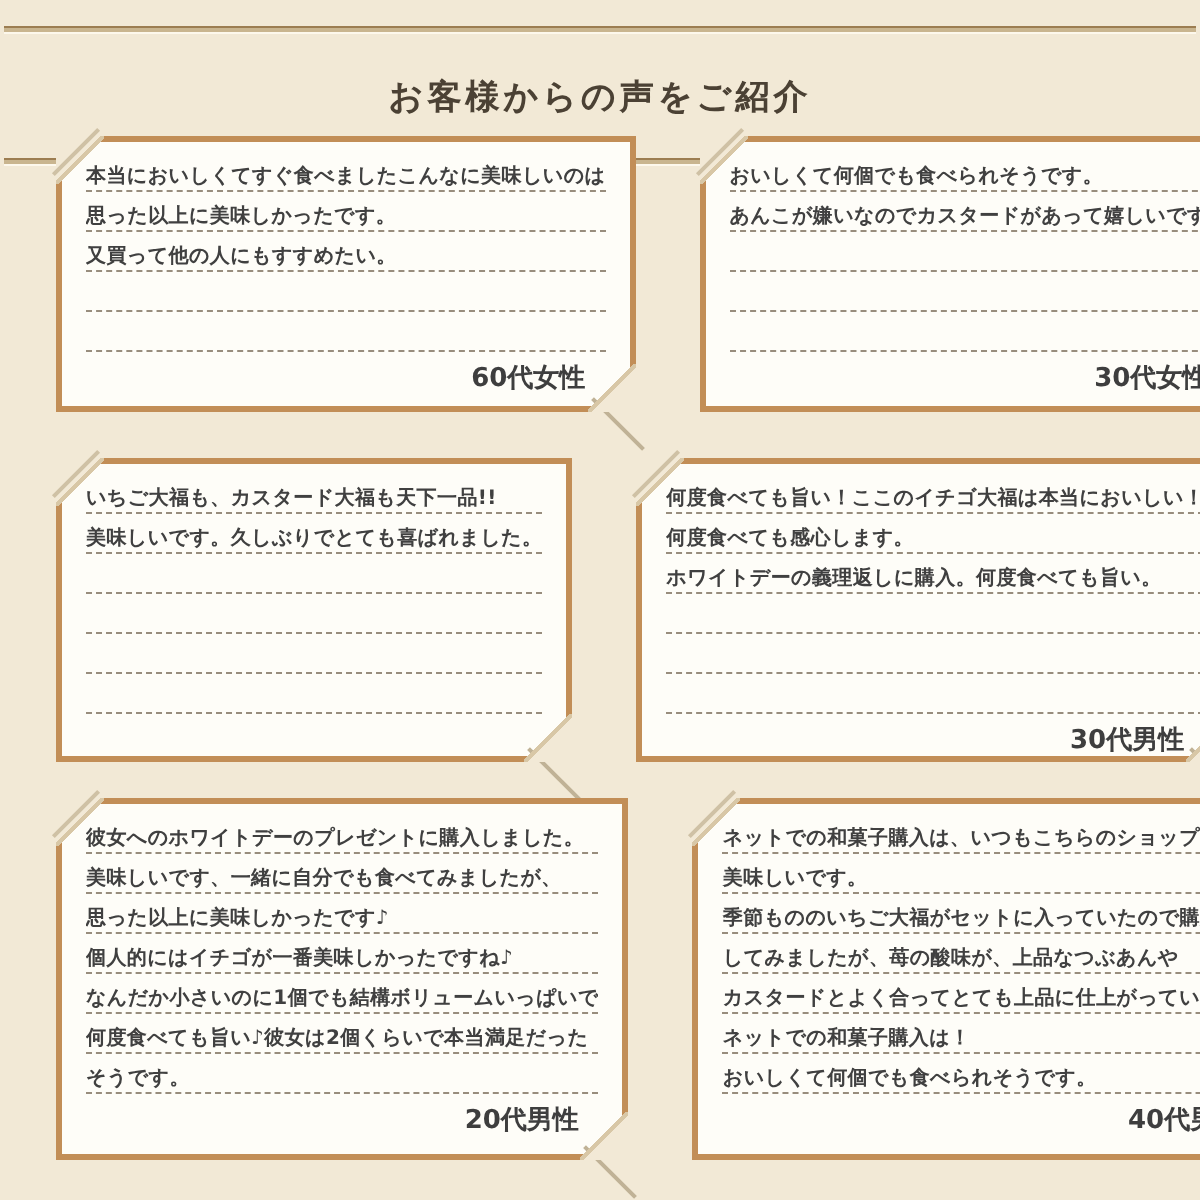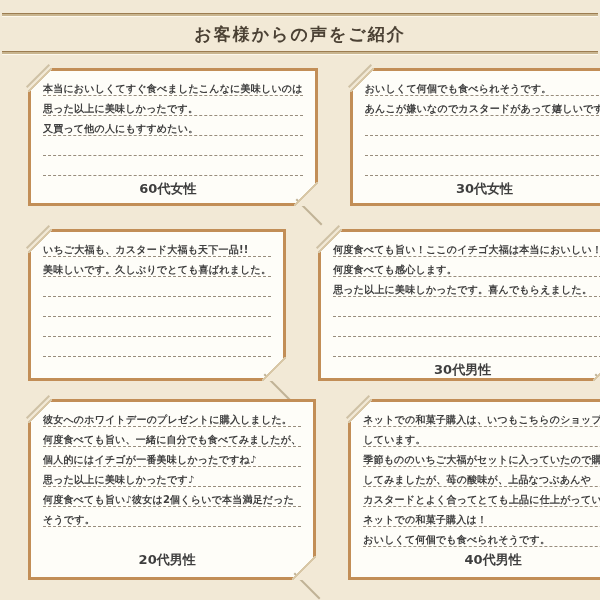--- a/index.html
+++ b/index.html
@@ -21,21 +21,21 @@
   
   .header{position:absolute;top:13px;left:0;right:0;text-align:center;}
   .hrule{
     height:2px;
     border-top:1px solid #9c7d51;
     border-bottom:1px solid #fdf8ec;
     background:#c9b58f;
     margin:0 2px;
   }
   .title{
-    margin:0;padding:6px 0 5px 0;
+    margin:14px;padding:6px 0 5px 0;
     font-size:17px;font-weight:bold;
     letter-spacing:2px;
     color:#4b4134;
   }
   
   .row{position:absolute;left:28px;right:24px;display:flex;gap:32px;}
   .row1{top:68px;height:138px;}
   .row2{top:229px;height:152px;}
   .row3{top:399px;height:181px;}
   .card{
@@ -77,21 +77,21 @@
   .rline span{
     font-size:10px;
     font-weight:600;
     color:#404040;
     letter-spacing:.2px;
     white-space:nowrap;
     line-height:13px;
   }
   .author{
     margin-top:auto;
-    text-align:center;
+    text-align:right;
     padding:4px 10px 0 0;
     font-size:13px;font-weight:bold;
     color:#3e3e3e;
     min-height:16px;
   }
 </style>
 </head>
 <body>
 
 <div class="page">
@@ -178,21 +178,21 @@
     <div class="fold-tl"></div>
     <div class="fold-br"></div>
     <div class="card-lines">
           <div class="rline">
             <span>何度食べても旨い！ここのイチゴ大福は本当においしい！</span>
           </div>
           <div class="rline">
             <span>何度食べても感心します。</span>
           </div>
           <div class="rline">
-            <span>思った以上に美味しかったです。喜んでもらえました。</span>
+            <span>ホワイトデーの義理返しに購入。何度食べても旨い。</span>
           </div>
           <div class="rline">
             <span></span>
           </div>
           <div class="rline">
             <span></span>
           </div>
           <div class="rline">
             <span></span>
           </div>
@@ -202,46 +202,49 @@
     </div>
   <div class="row row3">
       <div class="card">
     <div class="fold-tl"></div>
     <div class="fold-br"></div>
     <div class="card-lines">
           <div class="rline">
             <span>彼女へのホワイトデーのプレゼントに購入しました。</span>
           </div>
           <div class="rline">
-            <span>何度食べても旨い、一緒に自分でも食べてみましたが、</span>
+            <span>美味しいです、一緒に自分でも食べてみましたが、</span>
+          </div>
+          <div class="rline">
+            <span>思った以上に美味しかったです♪</span>
           </div>
           <div class="rline">
             <span>個人的にはイチゴが一番美味しかったですね♪</span>
           </div>
           <div class="rline">
-            <span>思った以上に美味しかったです♪</span>
+            <span>なんだか小さいのに1個でも結構ボリュームいっぱいで</span>
           </div>
           <div class="rline">
             <span>何度食べても旨い♪彼女は2個くらいで本当満足だった</span>
           </div>
           <div class="rline">
             <span>そうです。</span>
           </div>
         </div>
     <div class="author">20代男性</div>
   </div>
       <div class="card">
     <div class="fold-tl"></div>
 
     <div class="card-lines">
           <div class="rline">
             <span>ネットでの和菓子購入は、いつもこちらのショップで</span>
           </div>
           <div class="rline">
-            <span>しています。</span>
+            <span>美味しいです。</span>
           </div>
           <div class="rline">
             <span>季節もののいちご大福がセットに入っていたので購入</span>
           </div>
           <div class="rline">
             <span>してみましたが、苺の酸味が、上品なつぶあんや</span>
           </div>
           <div class="rline">
             <span>カスタードとよく合ってとても上品に仕上がっています。</span>
           </div>

